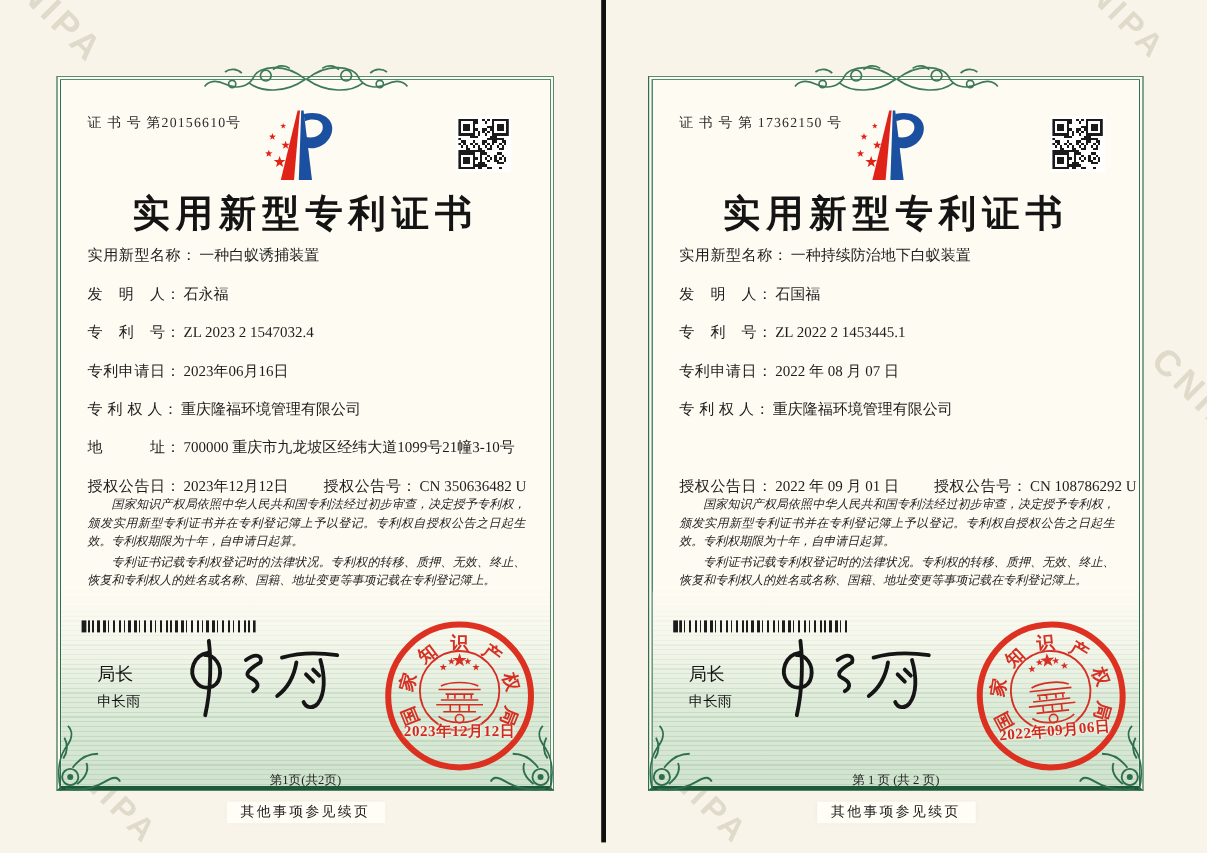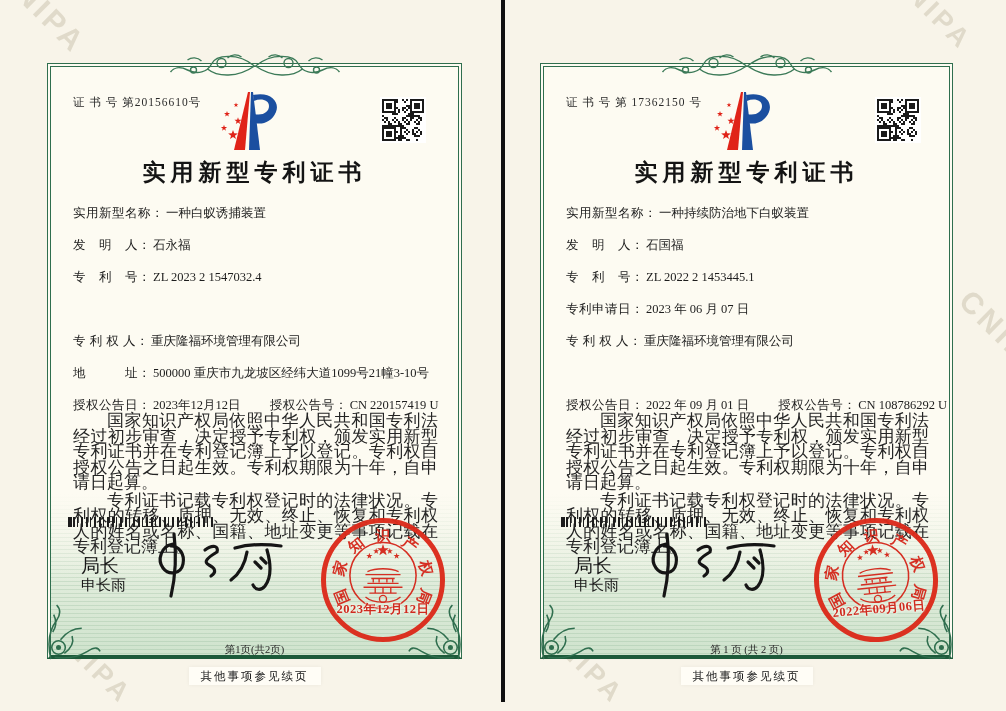--- a/index.html
+++ b/index.html
@@ -30,40 +30,40 @@
 
   .cert-no{position:absolute;left:22px;top:28px;font-size:11.5px;letter-spacing:1px;color:#2a2a2a;}
 
   .logo{position:absolute;left:168px;top:22px;width:62px;height:66px;}
   .qr{position:absolute;top:30px;width:42px;height:42px;background:#fff;padding:2px;}
   #cert-left .qr{right:32px;}
   #cert-right .qr{right:28px;}
   .qr svg{width:100%;height:100%;display:block;shape-rendering:crispEdges;background:#fff;}
 
   .title{position:absolute;left:0;right:0;top:90px;text-align:center;
-         font-size:23px;font-weight:bold;letter-spacing:5px;color:#141414;}
+         font-size:31px;font-weight:bold;letter-spacing:5px;color:#141414;}
 
   .row{position:absolute;left:22px;right:16px;font-size:12.5px;color:#1d1d1d;white-space:nowrap;}
   .row .lbl{letter-spacing:0.5px;}
   .row .val{margin-left:2px;}
   .r0{top:138px}.r1{top:170px}.r2{top:202px}.r3{top:234px}.r4{top:266px}.r5{top:298px}.r6{top:330px}
   .grant-gap{display:inline-block;width:26px;}
 
-  .paras{position:absolute;left:22px;right:20px;top:346px;font-size:17px;line-height:15.5px;
-         color:#242424;text-align:justify;}
+  .paras{position:absolute;left:22px;right:20px;top:346px;font-size:10px;line-height:15.5px;
+         color:#242424;text-align:justify;font-style:italic;}
   .paras p{margin:0 0 2px 0;text-indent:2em;}
 
   .barcode{position:absolute;left:22px;top:450px;width:140px;height:10px;background:
      repeating-linear-gradient(90deg,#1c1c1c 0 2px,rgba(0,0,0,0) 2px 4px,#1c1c1c 4px 5px,
        rgba(0,0,0,0) 5px 8px,#1c1c1c 8px 10px,rgba(0,0,0,0) 10px 13px);}
   .barcode::before{content:"";position:absolute;left:-5px;top:0;width:4px;height:10px;background:#1c1c1c;}
 
-  .comm-label{position:absolute;left:30px;top:486px;font-size:19px;color:#161616;
+  .comm-label{position:absolute;left:30px;top:486px;font-size:15px;color:#161616;
               font-family:Liberation Mono, monospace;}
-  .comm-name{position:absolute;left:30px;top:509px;font-size:15px;color:#161616;
+  .comm-name{position:absolute;left:30px;top:509px;font-size:12px;color:#161616;
              font-family:"Liberation Sans","DejaVu Sans",sans-serif;}
   .signature{position:absolute;left:92px;top:462px;width:150px;height:72px;}
 
   .seal{position:absolute;left:270px;top:451px;width:124px;height:124px;border-radius:50%;
         border:5px solid #dc2a1a;box-sizing:border-box;opacity:0.96;}
   #cert-right .seal{transform:rotate(-6deg);}
   .seal-char{position:absolute;left:50%;top:50%;font-size:15px;font-weight:bold;color:#d5281c;}
   .emblem{position:absolute;left:50%;top:50%;width:74px;height:74px;transform:translate(-50%,-56%);}
   .seal-date{position:absolute;left:0;right:0;top:68%;text-align:center;font-size:12.5px;
              font-weight:bold;color:#cf2318;letter-spacing:0.5px;
@@ -397,25 +397,26 @@
               <rect x="13" y="20" width="1" height="1"></rect>
               <rect x="17" y="20" width="1" height="1"></rect>
             </g>
           </svg>
         </div>
       <div class="title">实用新型专利证书</div>
 
       <div class="row r1"><span class="lbl">发　明　人：</span><span class="val">石永福</span></div>
       <div class="row r0"><span class="lbl">实用新型名称：</span><span class="val">一种白蚁诱捕装置</span></div>
       <div class="row r2"><span class="lbl">专　利　号：</span><span class="val">ZL 2023 2 1547032.4</span></div>
+      <div class="row r3"><span class="lbl">专利申请日：</span><span class="val">2023年06月16日</span></div>
       <div class="row r4"><span class="lbl">专 利 权 人：</span><span class="val">重庆隆福环境管理有限公司</span></div>
-      <div class="row r5"><span class="lbl">地　　　址：</span><span class="val">500000 重庆市九龙坡区经纬大道1099号21幢3-10号</span></div>
+      <div class="row r5"><span class="lbl">地　　　址：</span><span class="val">700000 重庆市九龙坡区经纬大道1099号21幢3-10号</span></div>
       <div class="row r6">
         <span class="lbl">授权公告日：</span><span class="val">2023年12月12日</span><span class="grant-gap"></span>
-        <span class="lbl">授权公告号：</span><span class="val">CN 220157419 U</span>
+        <span class="lbl">授权公告号：</span><span class="val">CN 350636482 U</span>
       </div>
 
       <div class="paras">
         <p>国家知识产权局依照中华人民共和国专利法经过初步审查，决定授予专利权，颁发实用新型专利证书并在专利登记簿上予以登记。专利权自授权公告之日起生效。专利权期限为十年，自申请日起算。</p>
         <p>专利证书记载专利权登记时的法律状况。专利权的转移、质押、无效、终止、恢复和专利权人的姓名或名称、国籍、地址变更等事项记载在专利登记簿上。</p>
       </div>
 
       <div class="barcode"></div>
       <div class="comm-label">局长</div>
       <div class="comm-name">申长雨</div>
@@ -677,21 +678,21 @@
               <rect x="13" y="20" width="1" height="1"></rect>
               <rect x="17" y="20" width="1" height="1"></rect>
             </g>
           </svg>
         </div>
       <div class="title">实用新型专利证书</div>
 
       <div class="row r1"><span class="lbl">发　明　人：</span><span class="val">石国福</span></div>
       <div class="row r0"><span class="lbl">实用新型名称：</span><span class="val">一种持续防治地下白蚁装置</span></div>
       <div class="row r2"><span class="lbl">专　利　号：</span><span class="val">ZL 2022 2 1453445.1</span></div>
-      <div class="row r3"><span class="lbl">专利申请日：</span><span class="val">2023 年 06 月 07 日</span></div>
+      <div class="row r3"><span class="lbl">专利申请日：</span><span class="val">2022 年 08 月 07 日</span></div>
       <div class="row r4"><span class="lbl">专 利 权 人：</span><span class="val">重庆隆福环境管理有限公司</span></div>
       <div class="row r6">
         <span class="lbl">授权公告日：</span><span class="val">2022 年 09 月 01 日</span><span class="grant-gap"></span>
         <span class="lbl">授权公告号：</span><span class="val">CN 108786292 U</span>
       </div>
 
       <div class="paras">
         <p>国家知识产权局依照中华人民共和国专利法经过初步审查，决定授予专利权，颁发实用新型专利证书并在专利登记簿上予以登记。专利权自授权公告之日起生效。专利权期限为十年，自申请日起算。</p>
         <p>专利证书记载专利权登记时的法律状况。专利权的转移、质押、无效、终止、恢复和专利权人的姓名或名称、国籍、地址变更等事项记载在专利登记簿上。</p>
       </div>

